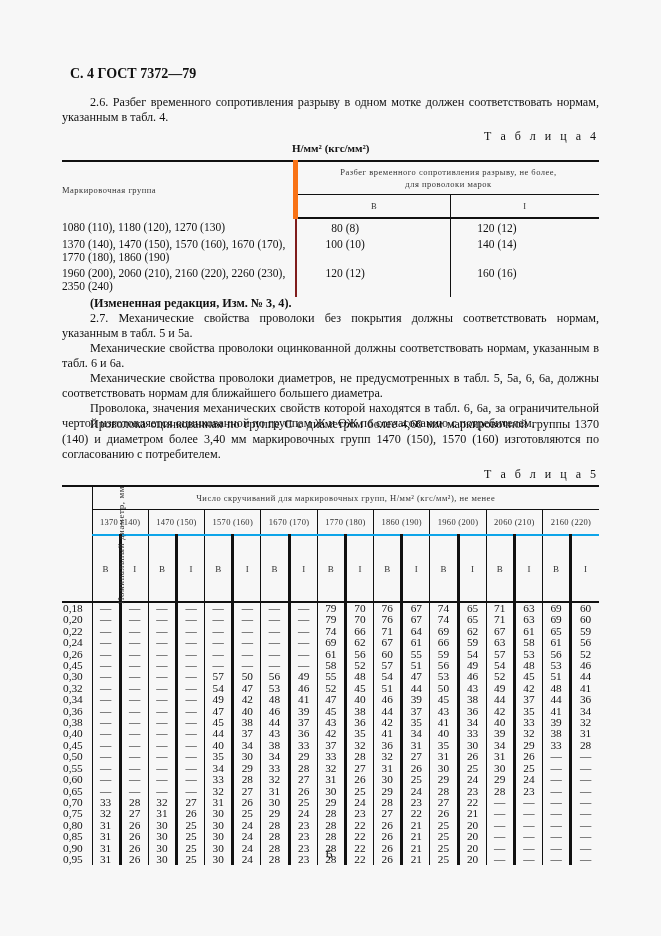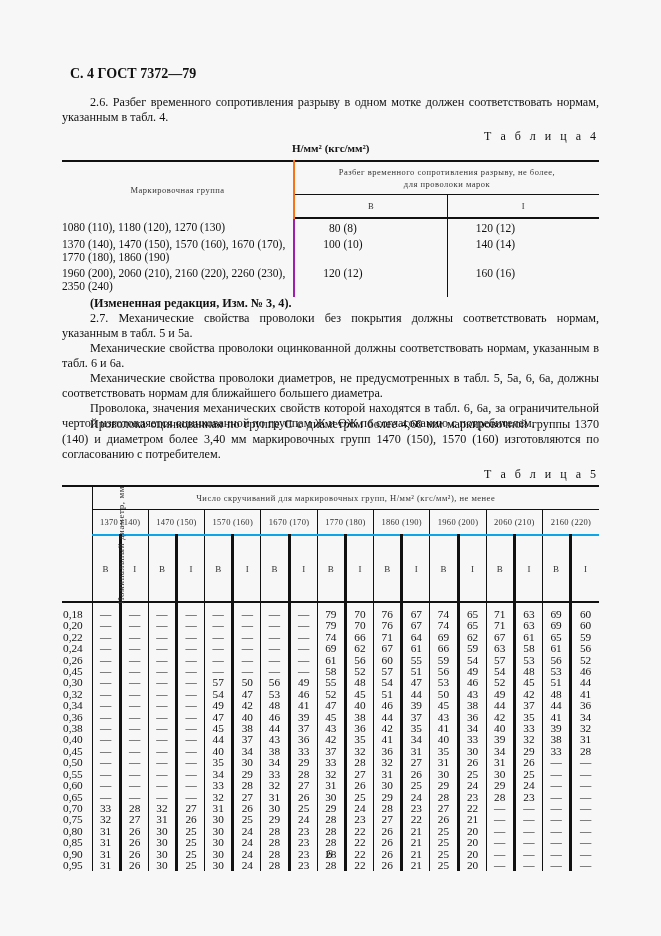--- a/index.html
+++ b/index.html
@@ -13,46 +13,46 @@
   .indent { text-indent:28px; }
   .tlabel { font-size:12px; letter-spacing:3px; }
   .units { font-size:11px; font-weight:bold; }
 
   
   table { border-collapse:collapse; }
   .t4 { position:absolute; left:62px; top:160px; width:537px; font-size:11.5px; }
   .t4 td, .t4 th { padding:0; vertical-align:top; font-weight:normal; }
   .t4 .hrow th { border-top:2px solid #111; }
   .t4 .small { font-size:8.5px; letter-spacing:0.5px; color:#333; }
-  .t4 .colL { width:231px; border-right:2px solid #f97316; text-align:center; vertical-align:middle; }
+  .t4 .colL { width:231px; border-right:5px solid #f97316; text-align:left; vertical-align:middle; }
   .t4 .colB { width:152px; border-right:1px solid #111; text-align:center; }
   .t4 .colI { text-align:center; }
   .t4 .sub th { border-top:1px solid #111; border-bottom:2px solid #111; height:22px; vertical-align:middle; }
   .t4 .r td { line-height:13px; padding-top:3px; }
-  .t4 .r td.left { text-align:left; border-right:2px solid #a21caf; }
+  .t4 .r td.left { text-align:left; border-right:2px solid #7f1d1d; }
   .t4 .r td.c { text-align:center; padding-right:56px;margin-left:20px; }
 
   
   .t5 { position:absolute; left:62px; top:485px; width:537px; font-size:11.3px; table-layout:fixed; }
   .t5 th, .t5 td { padding:0; font-weight:normal; text-align:center; }
   .t5 .top th { border-top:2px solid #111; }
   .t5 .dia { width:30px; border-right:1px solid #111; vertical-align:middle; }
   .t5 .dia span { display:inline-block; transform:rotate(-90deg); white-space:nowrap; font-size:9px; line-height:10px; letter-spacing:0.6px; color:#333; }
   .t5 .caption { font-size:8.5px; letter-spacing:0.5px; height:22px; vertical-align:middle; color:#333; }
   .t5 .grp th { font-size:8.5px; border-top:1px solid #111; border-bottom:2px solid #0ea5e9; height:24px; border-right:1px solid #111; letter-spacing:0.3px; color:#333; }
   .t5 .grp th:last-child { border-right:none; }
   .t5 .bi th { height:65px; font-size:9px; border-right:1px solid #111; color:#333; }
   .t5 .bi th.thick { border-right:3px solid #111; }
   .t5 .bi th:last-child { border-right:none; }
   .t5 .bi { border-bottom:2px solid #111; }
   .t5 tbody td { line-height:11.4px; border-right:1px solid #111; }
   .t5 tbody td.thick { border-right:3px solid #111; }
   .t5 tbody td:last-child { border-right:none; }
   .t5 tbody td.d { text-align:left; padding-left:1px; border-right:1px solid #111; }
-  .t5 tbody tr:first-child td { padding-top:6px; }
+  .t5 tbody tr:first-child td { }
   .pagenum { left:326px; top:846px; font-size:13px; }
 </style>
 </head>
 <body>
 
 <div class="abs hdr">С. 4 ГОСТ 7372—79</div>
 
 <div class="abs para indent" style="top:95px;">2.6. Разбег временного сопротивления разрыву в одном мотке должен соответствовать нормам, указанным в табл. 4.</div>
 
 <div class="abs tlabel" style="right:62px; top:129px;margin-left:40px;">Т а б л и ц а 4</div>

